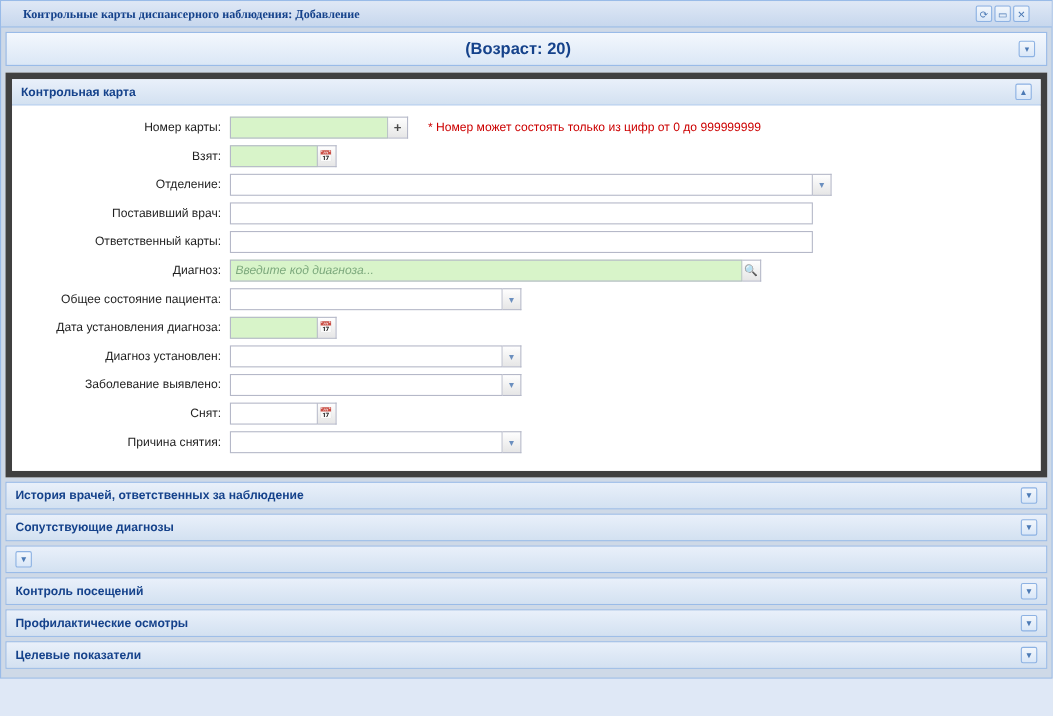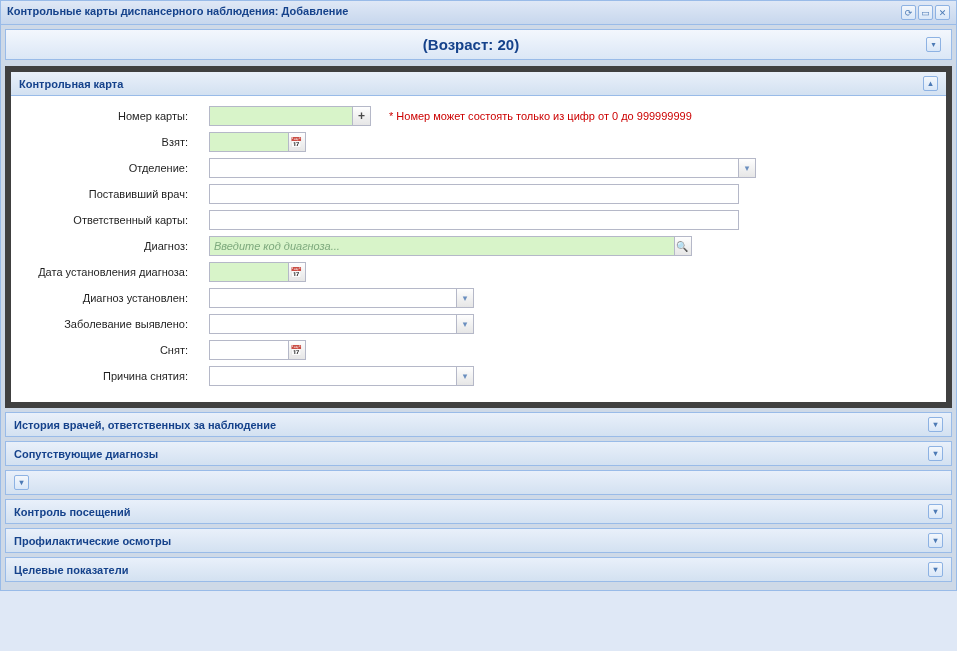--- a/index.html
+++ b/index.html
@@ -10,23 +10,24 @@
     color: #333;
   }
   .window {
     width: 957px;
     background: #ced9e7;
     border: 1px solid #99bbe8;
   }
   .window-titlebar {
     background: linear-gradient(#dfe8f6, #c7d7ed);
     border-bottom: 1px solid #99bbe8;
-    padding: 4px 6px;
-    display: flex;
-    align-items: flex-start;
+    padding: 4px 20px;
+    display: flex;
+    align-items: center;
+    font-family: Liberation Serif, serif;
   }
   .window-title {
     color: #15428b;
     font-weight: bold;
     font-size: 11px;
     flex: 1;
   }
   .window-tools { display: flex; gap: 2px; }
   .tool-btn {
     width: 15px; height: 15px;
@@ -86,21 +87,21 @@
     background: #fff;
   }
   .form-row {
     display: flex;
     align-items: center;
     margin-bottom: 6px;
   }
   .form-label {
     width: 190px;
     text-align: right;
-    padding-right: 21px;
+    padding-right: 8px;
     color: #1f1f1f;
     font-size: 11px;
   }
   .field-wrap {
     display: flex;
     align-items: center;
   }
   .text-input, .combo-input, .date-input, .search-input {
     border: 1px solid #b5b8c8;
     height: 20px;
@@ -226,20 +227,27 @@
         </div>
 
         <div class="form-row">
           <div class="form-label">Диагноз:</div>
           <div class="field-wrap">
             <input class="search-input search-wide req" placeholder="Введите код диагноза..." style="">
             <div class="trigger-btn search"></div>
           </div>
         </div>
 
+        <div class="form-row">
+          <div class="form-label">Общее состояние пациента:</div>
+          <div class="field-wrap">
+            <input class="combo-input combo-med" value="" style="">
+            <div class="trigger-btn arrow"></div>
+          </div>
+        </div>
 
         <div class="form-row">
           <div class="form-label">Дата установления диагноза:</div>
           <div class="field-wrap">
             <input class="date-input req" value="" style="">
             <div class="trigger-btn cal"></div>
           </div>
         </div>
 
         <div class="form-row">

